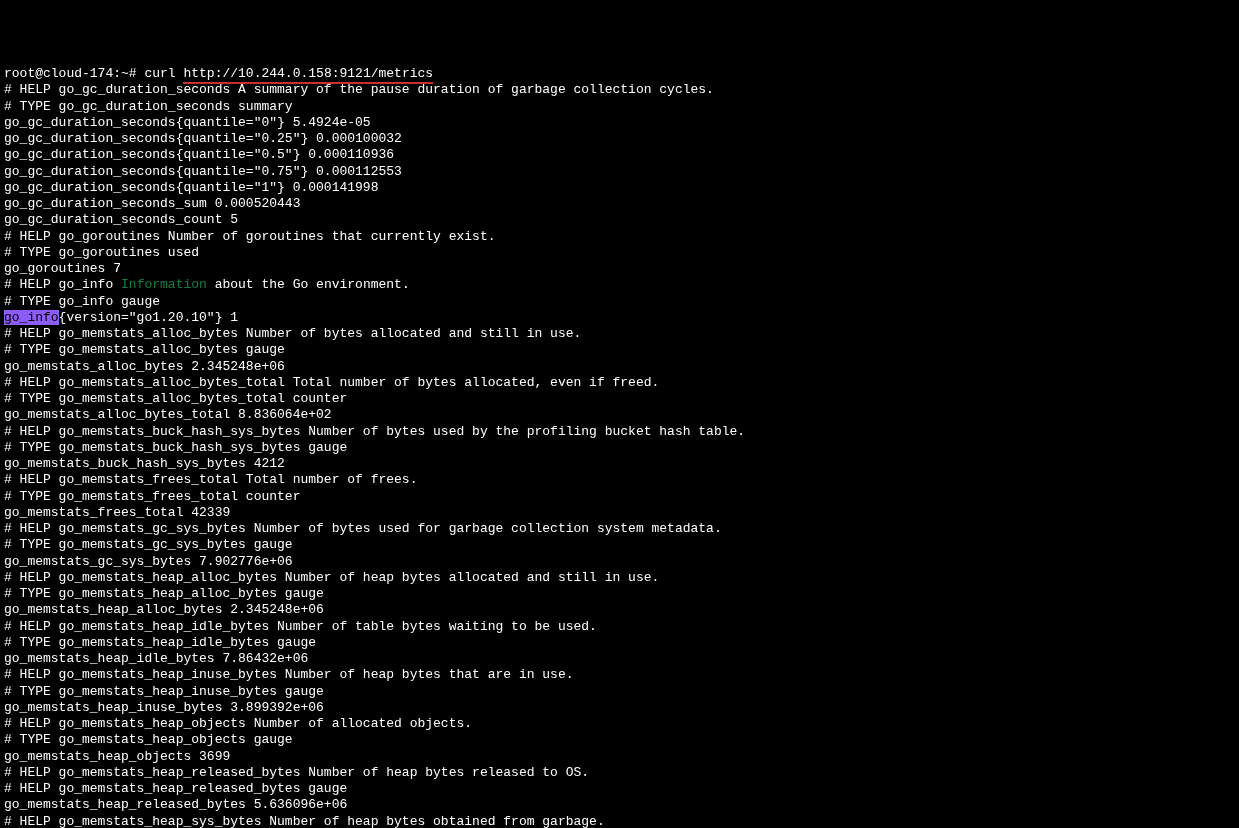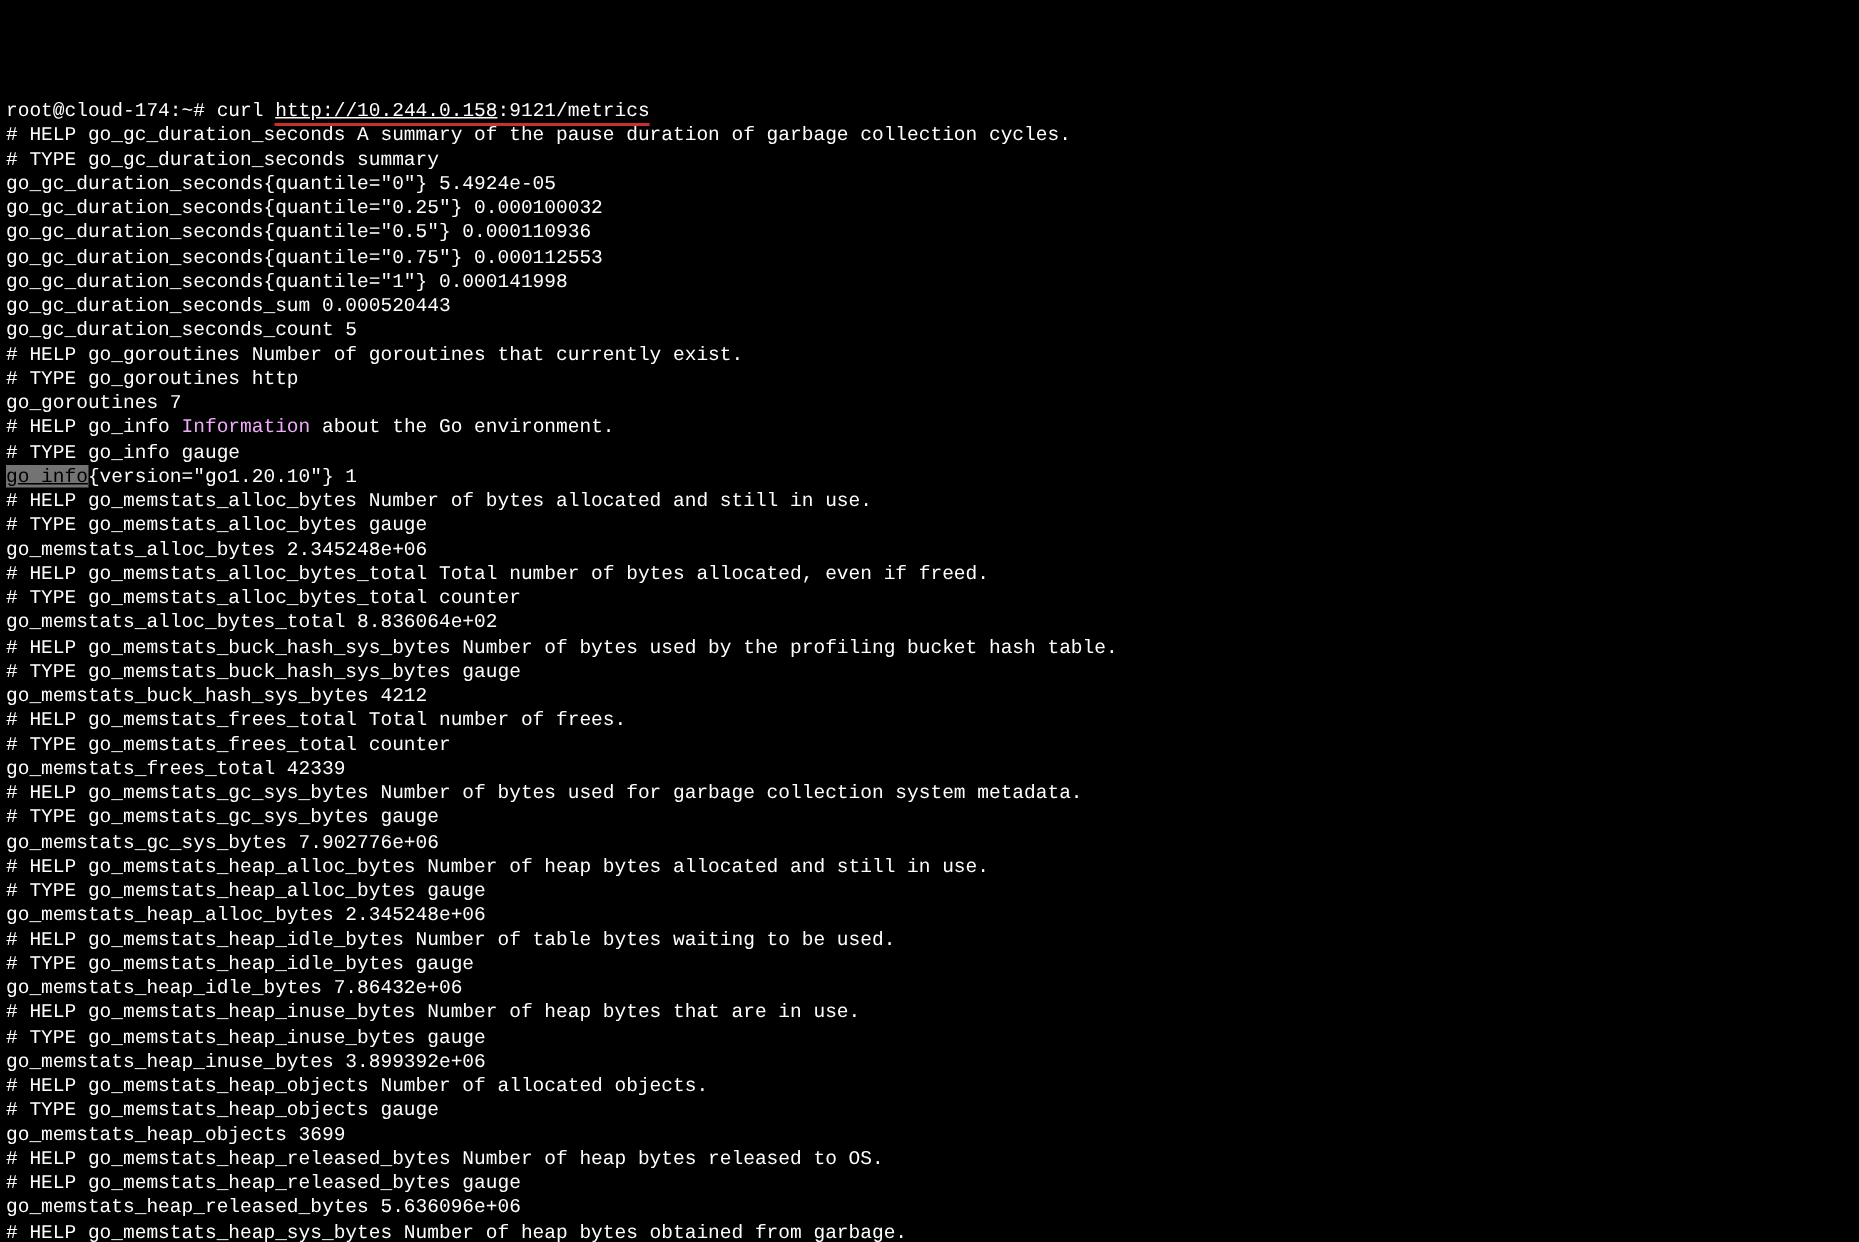--- a/index.html
+++ b/index.html
@@ -15,62 +15,60 @@
       line-height: 1.25;
       padding: 1px 4px;
       white-space: pre;
       overflow-x: auto;
       width: 1239px;
     }
     .terminal-line {
       white-space: pre;
     }
     .highlight-link {
-      color: #f0abfc;
+      color: #15803d;
     }
     .underline {
-      text-decoration: underline;
       text-underline-offset: 1px;
     }
     .red-underline {
       position: relative;
       display: inline-block;
     }
     .red-underline::after {
       content: "";
       position: absolute;
       left: 0;
       right: 0;
       bottom: -2px;
       height: 2px;
       background-color: #c93030;
     }
     .selected {
-      background-color: #737373;
+      background-color: #8b5cf6;
       color: #000000;
-      text-decoration: underline;
     }
   </style>
 </head>
 <body>
 
 
 
 <div class="terminal-line"><span>root@cloud-174:~# </span><span>curl </span><span class="red-underline"><span class="underline">http://10.244.0.158</span><span>:9121/metrics</span></span>
 <span># HELP go_gc_duration_seconds A summary of the pause duration of garbage collection cycles.</span>
 <span># TYPE go_gc_duration_seconds summary</span>
 <span>go_gc_duration_seconds{quantile="0"} 5.4924e-05</span>
 <span>go_gc_duration_seconds{quantile="0.25"} 0.000100032</span>
 <span>go_gc_duration_seconds{quantile="0.5"} 0.000110936</span>
 <span>go_gc_duration_seconds{quantile="0.75"} 0.000112553</span>
 <span>go_gc_duration_seconds{quantile="1"} 0.000141998</span>
 <span>go_gc_duration_seconds_sum 0.000520443</span>
 <span>go_gc_duration_seconds_count 5</span>
 <span># HELP go_goroutines Number of goroutines that currently exist.</span>
-<span># TYPE go_goroutines http</span>
+<span># TYPE go_goroutines used</span>
 <span>go_goroutines 7</span>
 <span># HELP go_info </span><span class="highlight-link">Information</span><span> about the Go environment.</span>
 <span># TYPE go_info gauge</span>
 <span class="selected">go_info</span><span>{version="go1.20.10"} 1</span>
 <span># HELP go_memstats_alloc_bytes Number of bytes allocated and still in use.</span>
 <span># TYPE go_memstats_alloc_bytes gauge</span>
 <span>go_memstats_alloc_bytes 2.345248e+06</span>
 <span># HELP go_memstats_alloc_bytes_total Total number of bytes allocated, even if freed.</span>
 <span># TYPE go_memstats_alloc_bytes_total counter</span>
 <span>go_memstats_alloc_bytes_total 8.836064e+02</span>

